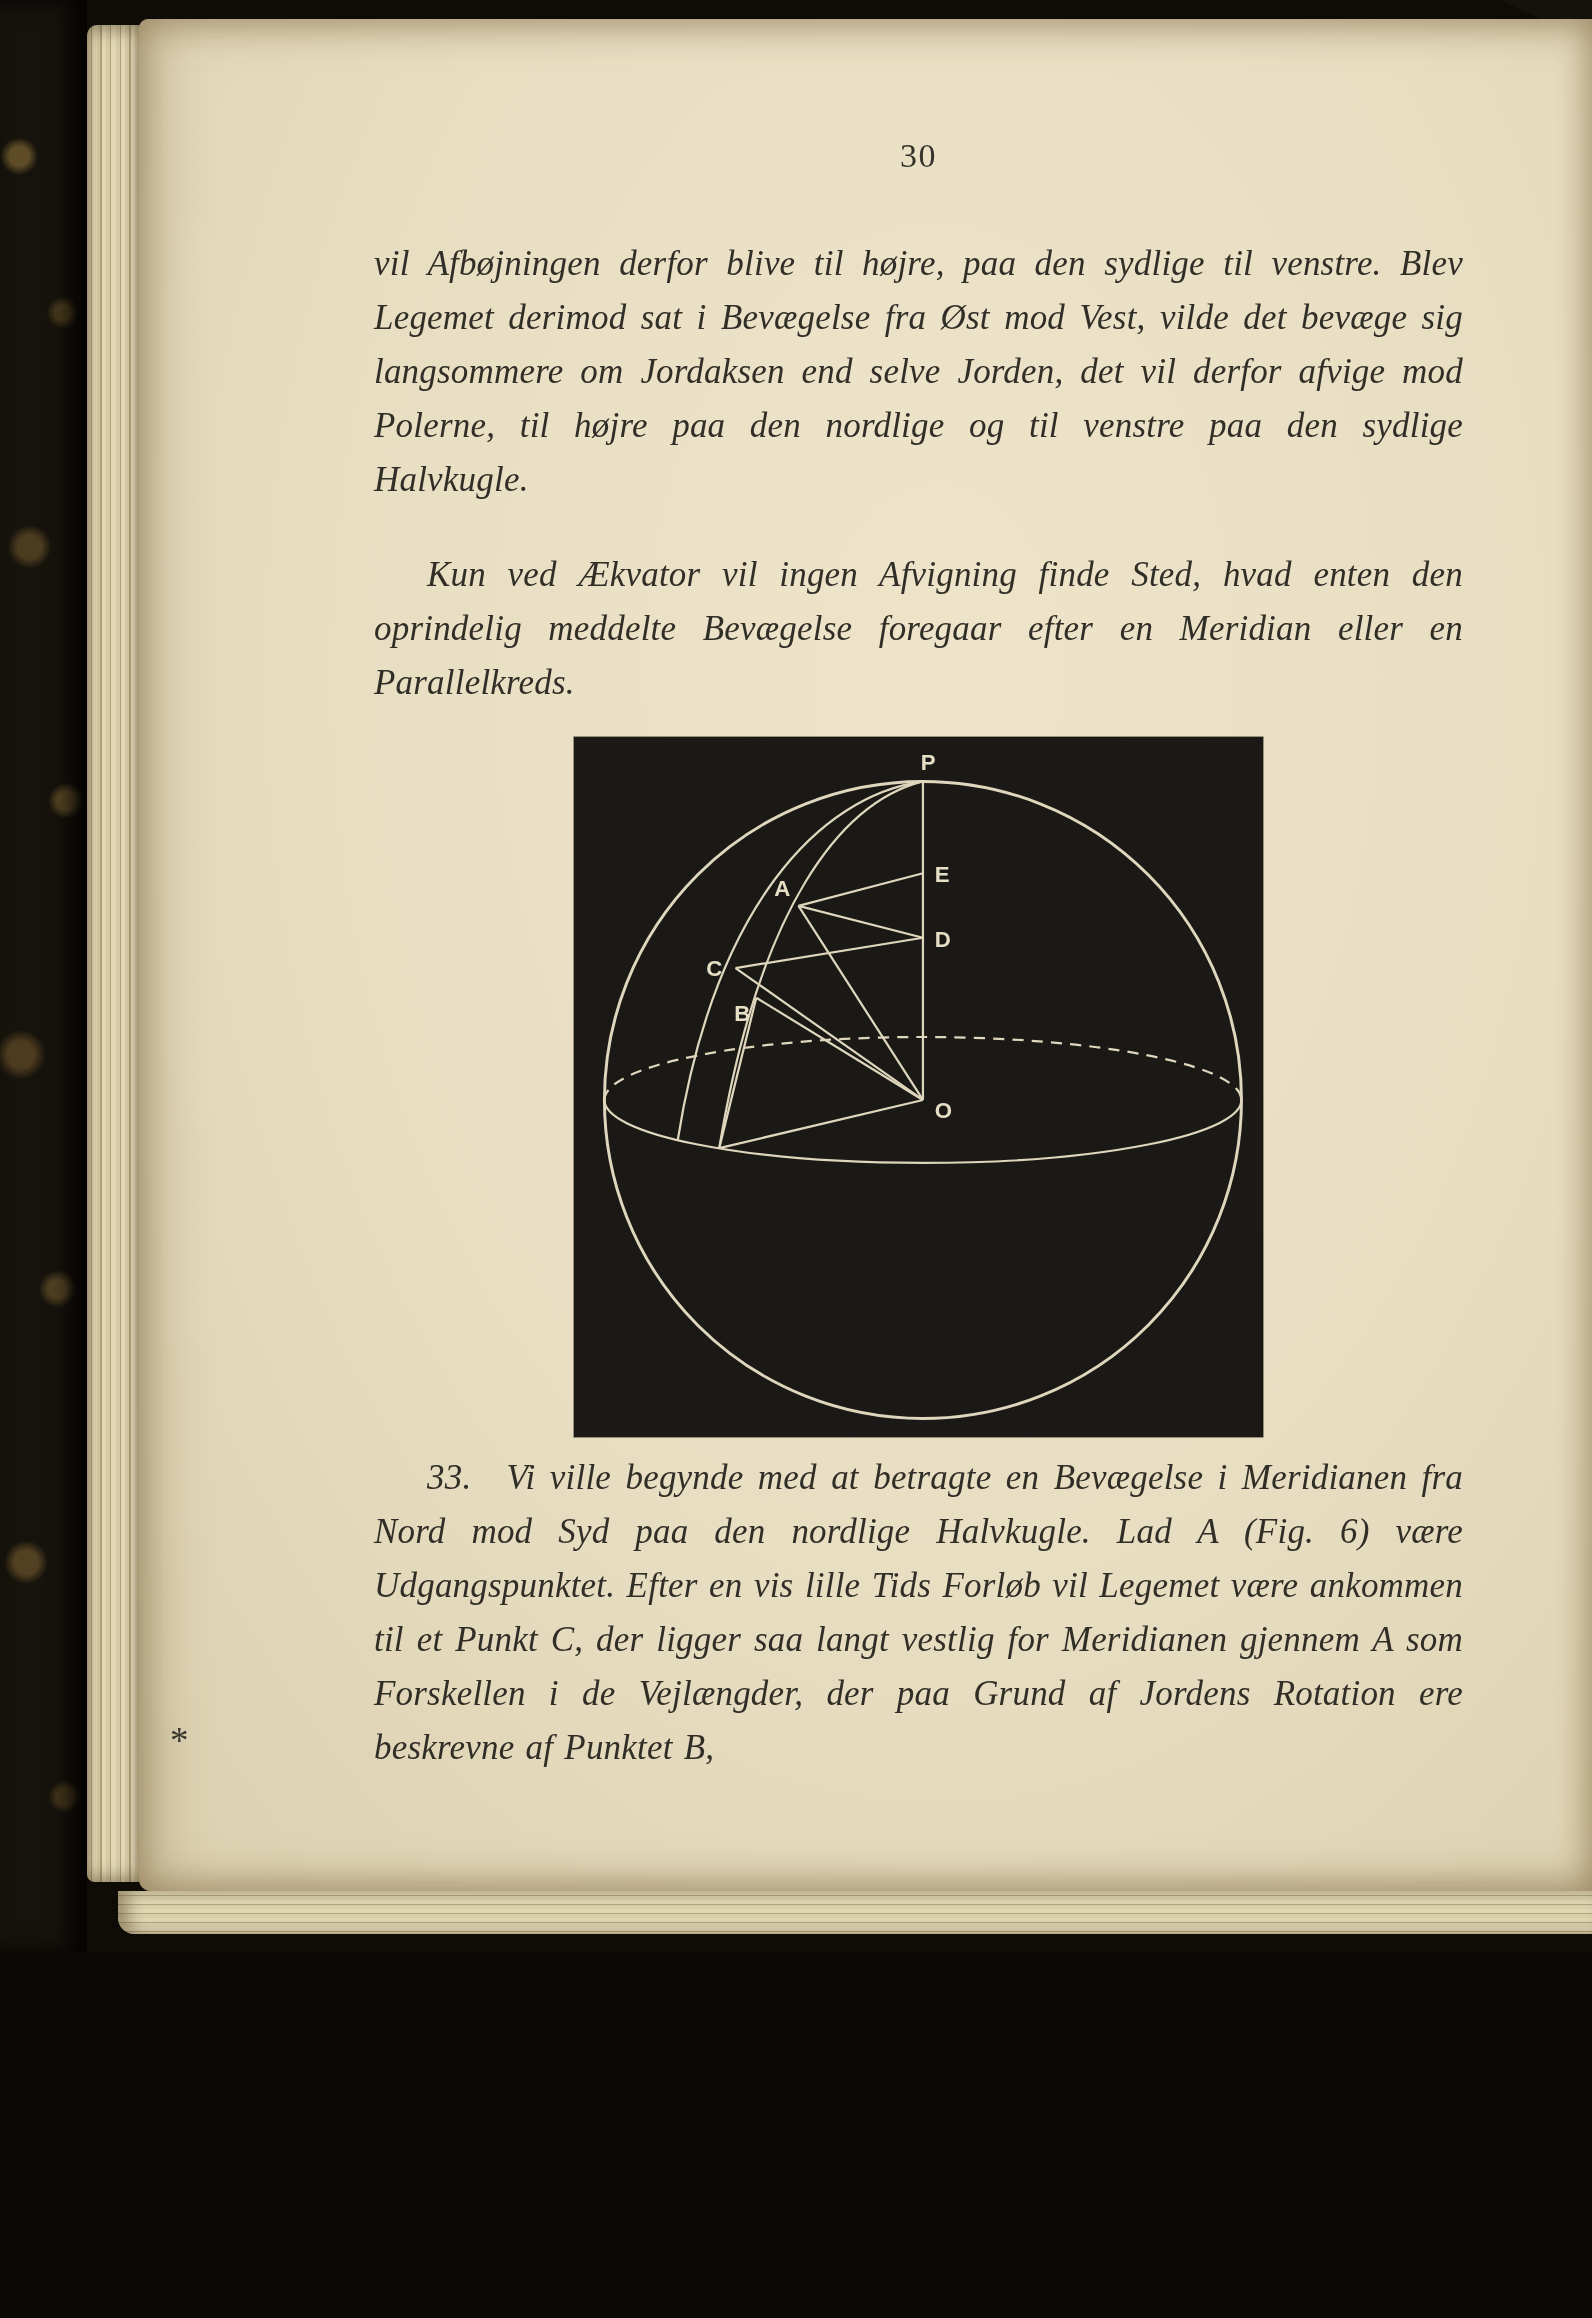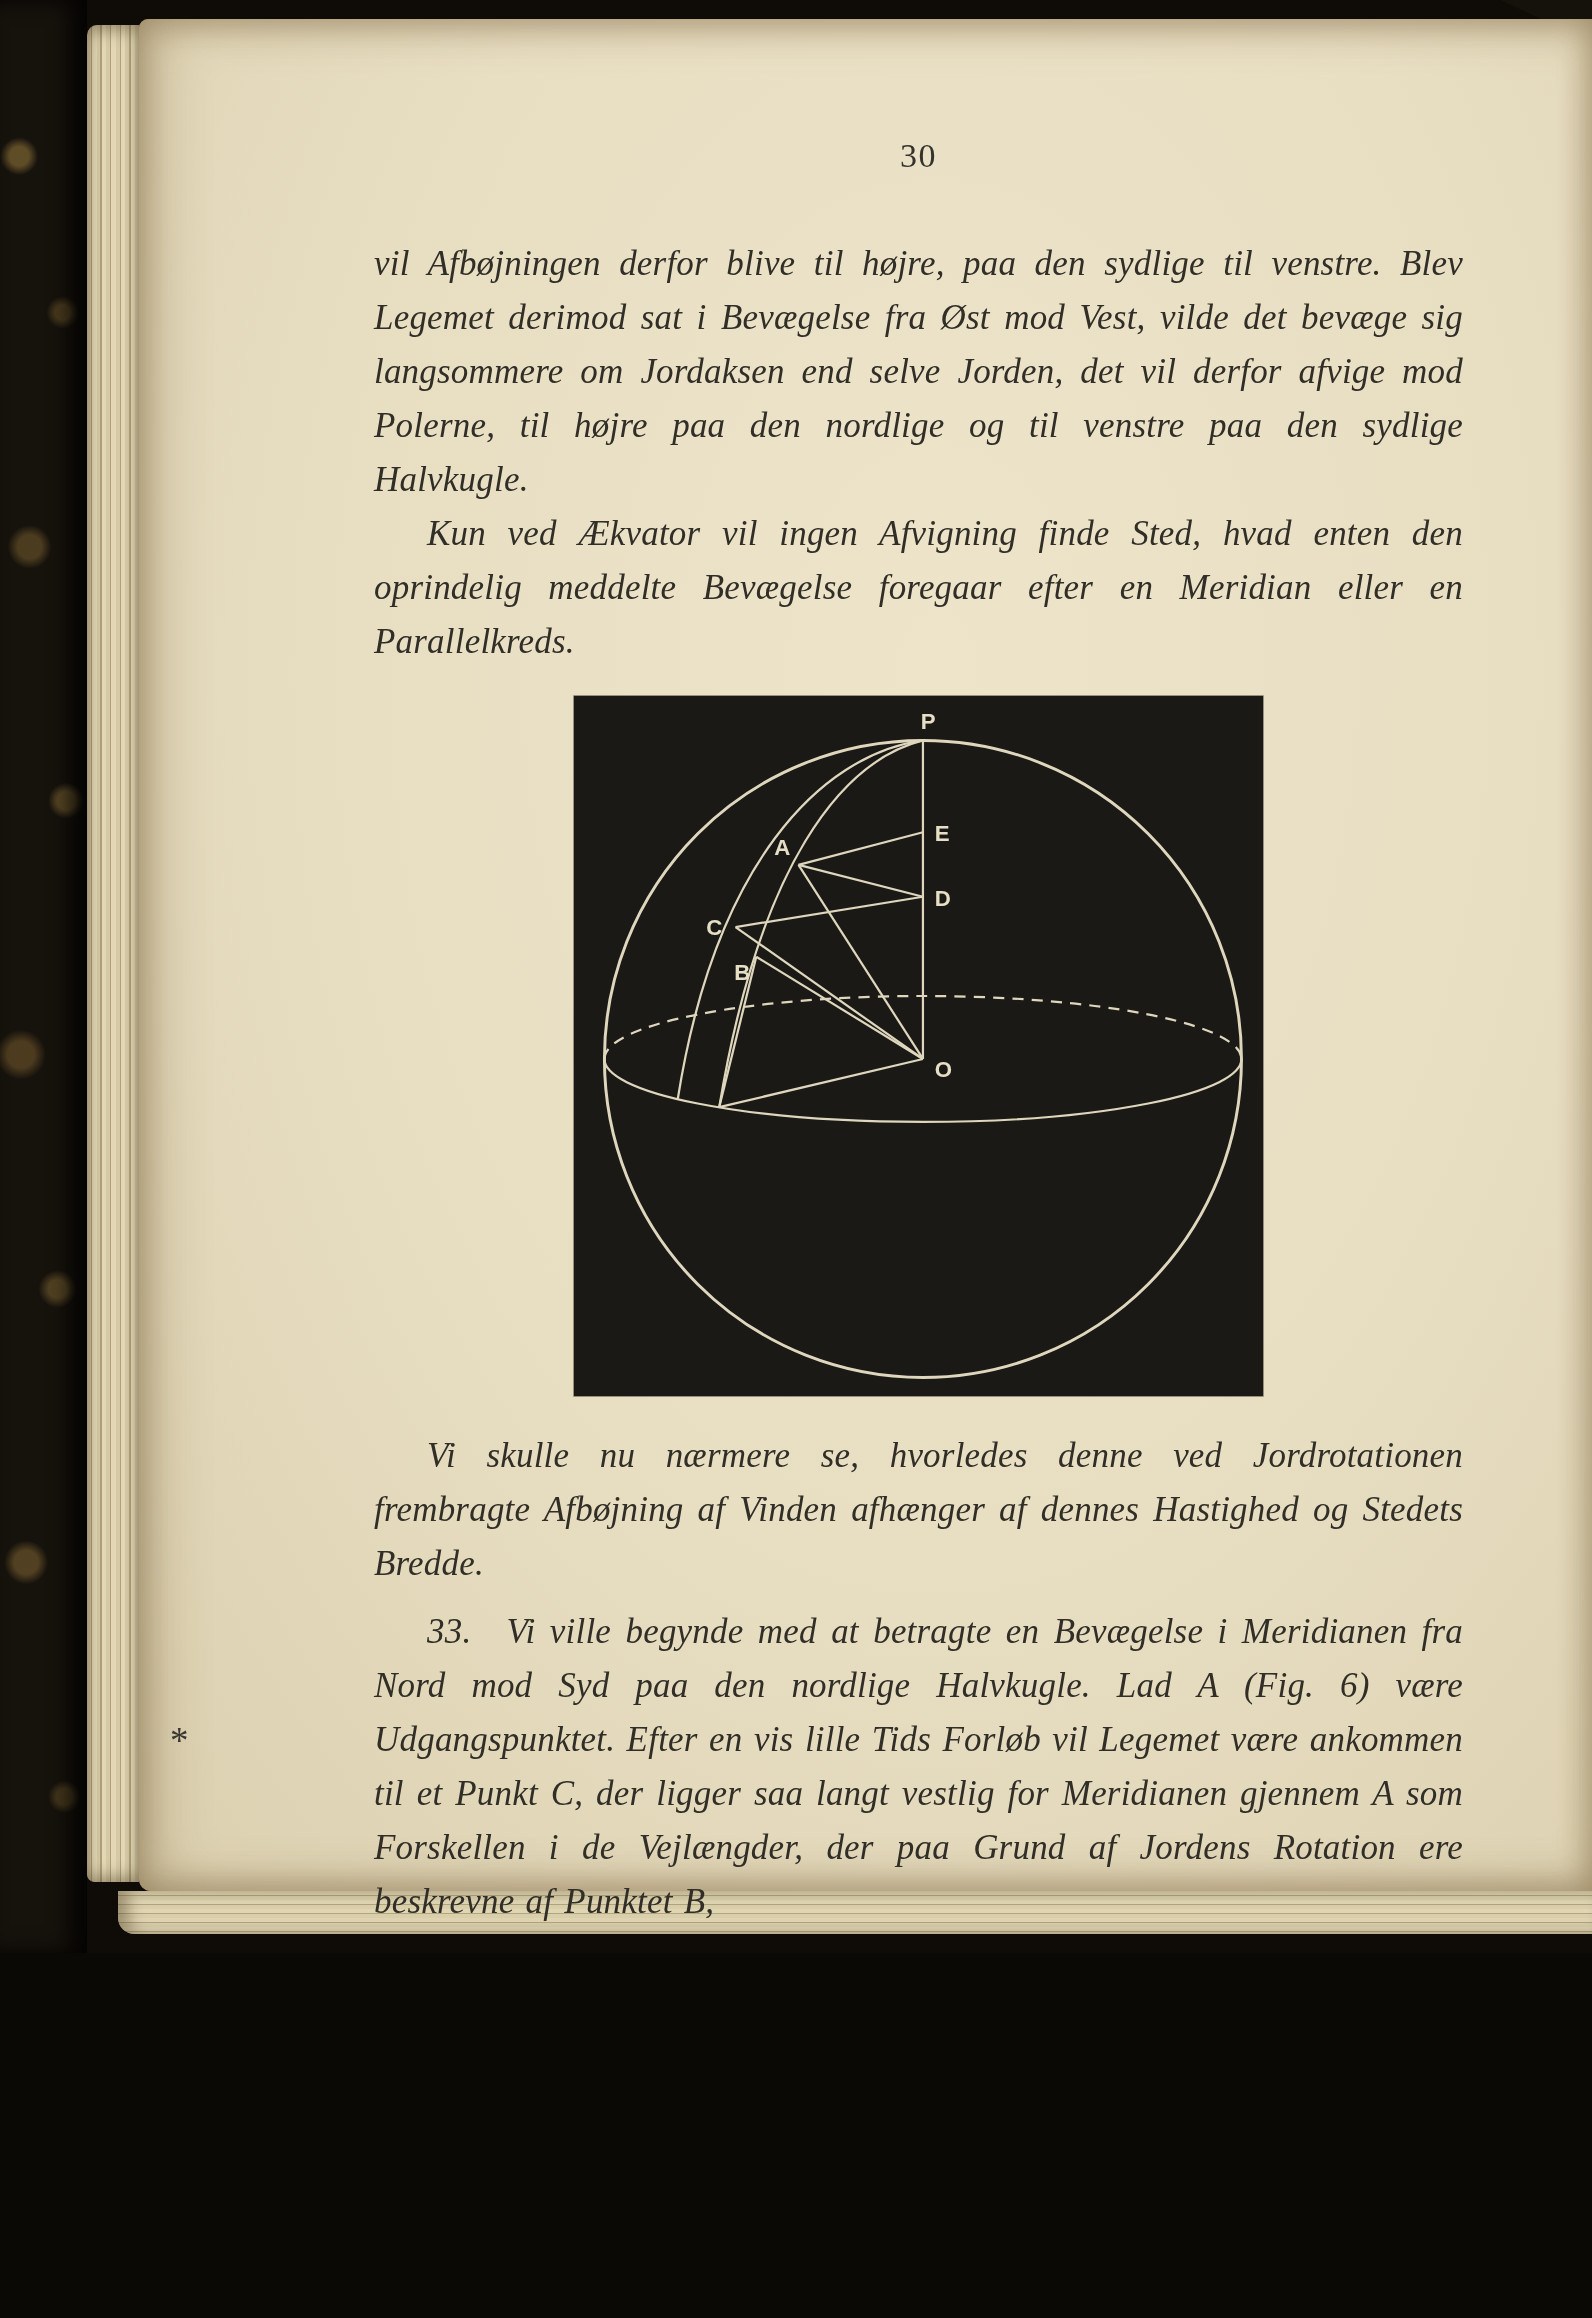--- a/index.html
+++ b/index.html
@@ -66,21 +66,21 @@
   }
 
   .content {
     position:absolute; left:235px; top:218px; width:1089px;
     color:#302e27;
   }
   .content p {
     margin:0; text-align:justify; font-size:35px; line-height:54px;
     word-spacing:2.2px; letter-spacing:0.2px;font-style:italic;
   }
-  .content p.indent { text-indent:53px; }
+  .content p.indent { text-indent:53px;margin-top:41px; }
   .content p.p3 { margin-top:33px; }
   .content p.p4 { margin-top:14px; }
 
   .fig-wrap { width:689px; margin:27px auto 0; }
   .fig-box {
     width:689px; height:700px; background:#1b1915;
     box-shadow: 0 0 0 0.7px rgba(40,35,25,.6);
   }
   .fig-caption {
     text-align:center; font-size:30px; line-height:39px; margin-top:12px;
@@ -147,19 +147,18 @@
             <text class="lbl" x="487" y="196" text-anchor="start">E</text>
             <text class="lbl" x="487" y="283" text-anchor="start">D</text>
             <text class="lbl" x="292" y="215" text-anchor="end">A</text>
             <text class="lbl" x="200" y="322" text-anchor="end">C</text>
             <text class="lbl" x="238" y="384" text-anchor="end">B</text>
             <text class="lbl" x="487" y="515" text-anchor="start">O</text>
           </svg>
         </div>
       </div>
 
-      <p class="indent p3">Vi skulle nu nærmere se, hvorledes denne ved Jordrotationen frembragte Afbøjning af Vinden afhænger af dennes Hastighed og Stedets Bredde.</p>
       <p class="indent p4">33. Vi ville begynde med at betragte en Bevægelse i Meridianen fra Nord mod Syd paa den nordlige Halvkugle. Lad A (Fig. 6) være Udgangspunktet. Efter en vis lille Tids Forløb vil Legemet være ankommen til et Punkt C, der ligger saa langt vestlig for Meridianen gjennem A som Forskellen i de Vejlængder, der paa Grund af Jordens Rotation ere beskrevne af Punktet B,</p>
 
     </div>
   </div>
 </div>
 
 
 </body></html>

